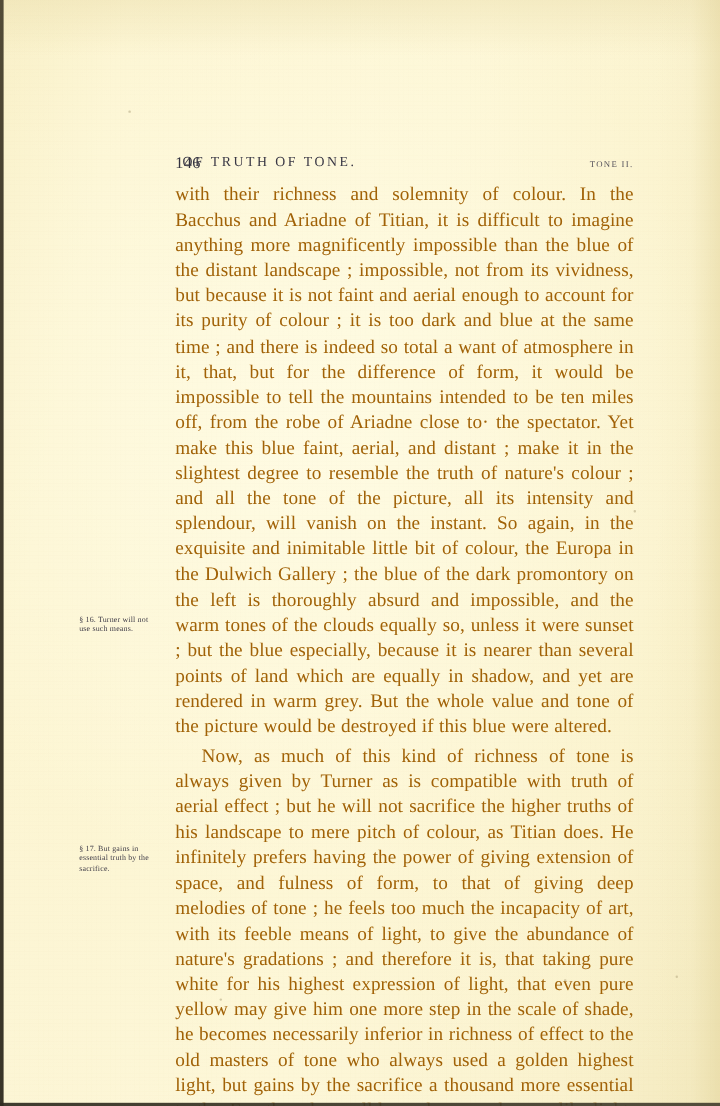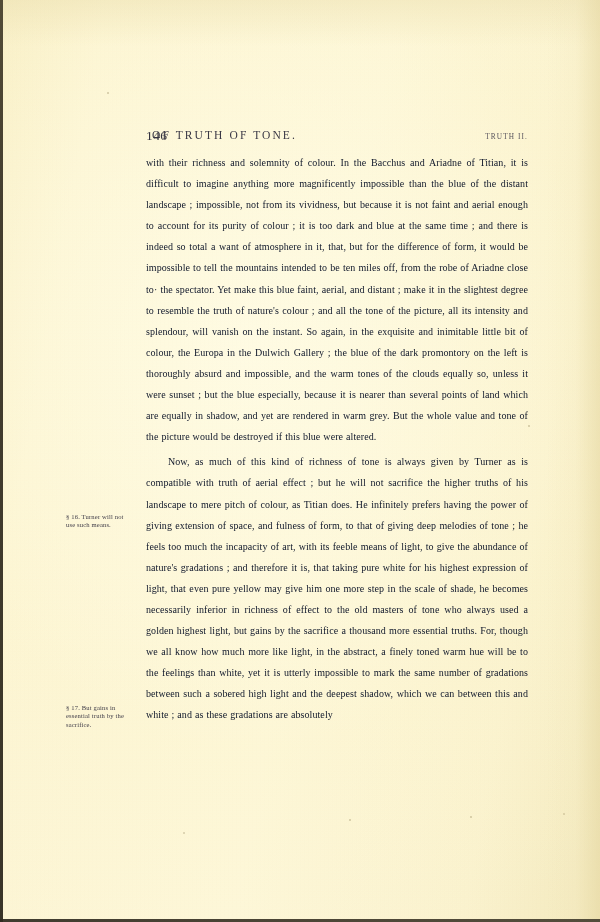--- a/index.html
+++ b/index.html
@@ -104,25 +104,25 @@
 
   
   #body-block {
     position: absolute;
     left: 146px;
     top: 152px;
     width: 382px;
   }
   .para {
     margin: 0;
-    font-size: 10px;
+    font-size: 16px;
     line-height: 21.1px;
     text-align: justify;
     text-justify: inter-word;
-    color: #0f172a;
+    color: #a16207;
     letter-spacing: 0.07px;
     word-spacing: 0.4px;
   }
   .para.indent { text-indent: 22px; }
   .para + .para { margin-top: 4px; }
 
   
   .sidenote {
     position: absolute;
     left: 66px;
@@ -148,21 +148,21 @@
 <body>
 
 <div id="page">
 
   <div id="paper-tone"></div>
   <div id="paper-grain"></div>
 
   <div id="running-head">
     <span class="rh-folio">146</span>
     <span class="rh-title">OF TRUTH OF TONE.</span>
-    <span class="rh-part">TRUTH II.</span>
+    <span class="rh-part">TONE II.</span>
   </div>
 
   <div class="sidenote" id="sidenote-16">§ 16. Turner will not use such means.</div>
   <div class="sidenote" id="sidenote-17">§ 17. But gains in essential truth by the sacrifice.</div>
 
   <div id="body-block">
     <p class="para">with their richness and solemnity of colour. In the Bacchus and Ariadne of Titian, it is difficult to imagine anything more magnificently impossible than the blue of the distant landscape ; impossible, not from its vividness, but because it is not faint and aerial enough to account for its purity of colour ; it is too dark and blue at the same time ; and there is indeed so total a want of atmosphere in it, that, but for the difference of form, it would be impossible to tell the mountains intended to be ten miles off, from the robe of Ariadne close to· the spectator. Yet make this blue faint, aerial, and distant ; make it in the slightest degree to resemble the truth of nature's colour ; and all the tone of the picture, all its intensity and splendour, will vanish on the instant. So again, in the exquisite and inimitable little bit of colour, the Europa in the Dulwich Gallery ; the blue of the dark promontory on the left is thoroughly absurd and impossible, and the warm tones of the clouds equally so, unless it were sunset ; but the blue especially, because it is nearer than several points of land which are equally in shadow, and yet are rendered in warm grey. But the whole value and tone of the picture would be destroyed if this blue were altered.</p>
     <p class="para indent">Now, as much of this kind of richness of tone is always given by Turner as is compatible with truth of aerial effect ; but he will not sacrifice the higher truths of his landscape to mere pitch of colour, as Titian does. He infinitely prefers having the power of giving extension of space, and fulness of form, to that of giving deep melodies of tone ; he feels too much the incapacity of art, with its feeble means of light, to give the abundance of nature's gradations ; and therefore it is, that taking pure white for his highest expression of light, that even pure yellow may give him one more step in the scale of shade, he becomes necessarily inferior in richness of effect to the old masters of tone who always used a golden highest light, but gains by the sacrifice a thousand more essential truths. For, though we all know how much more like light, in the abstract, a finely toned warm hue will be to the feelings than white, yet it is utterly impossible to mark the same number of gradations between such a sobered high light and the deepest shadow, which we can between this and white ; and as these gradations are absolutely</p>
   </div>
 

